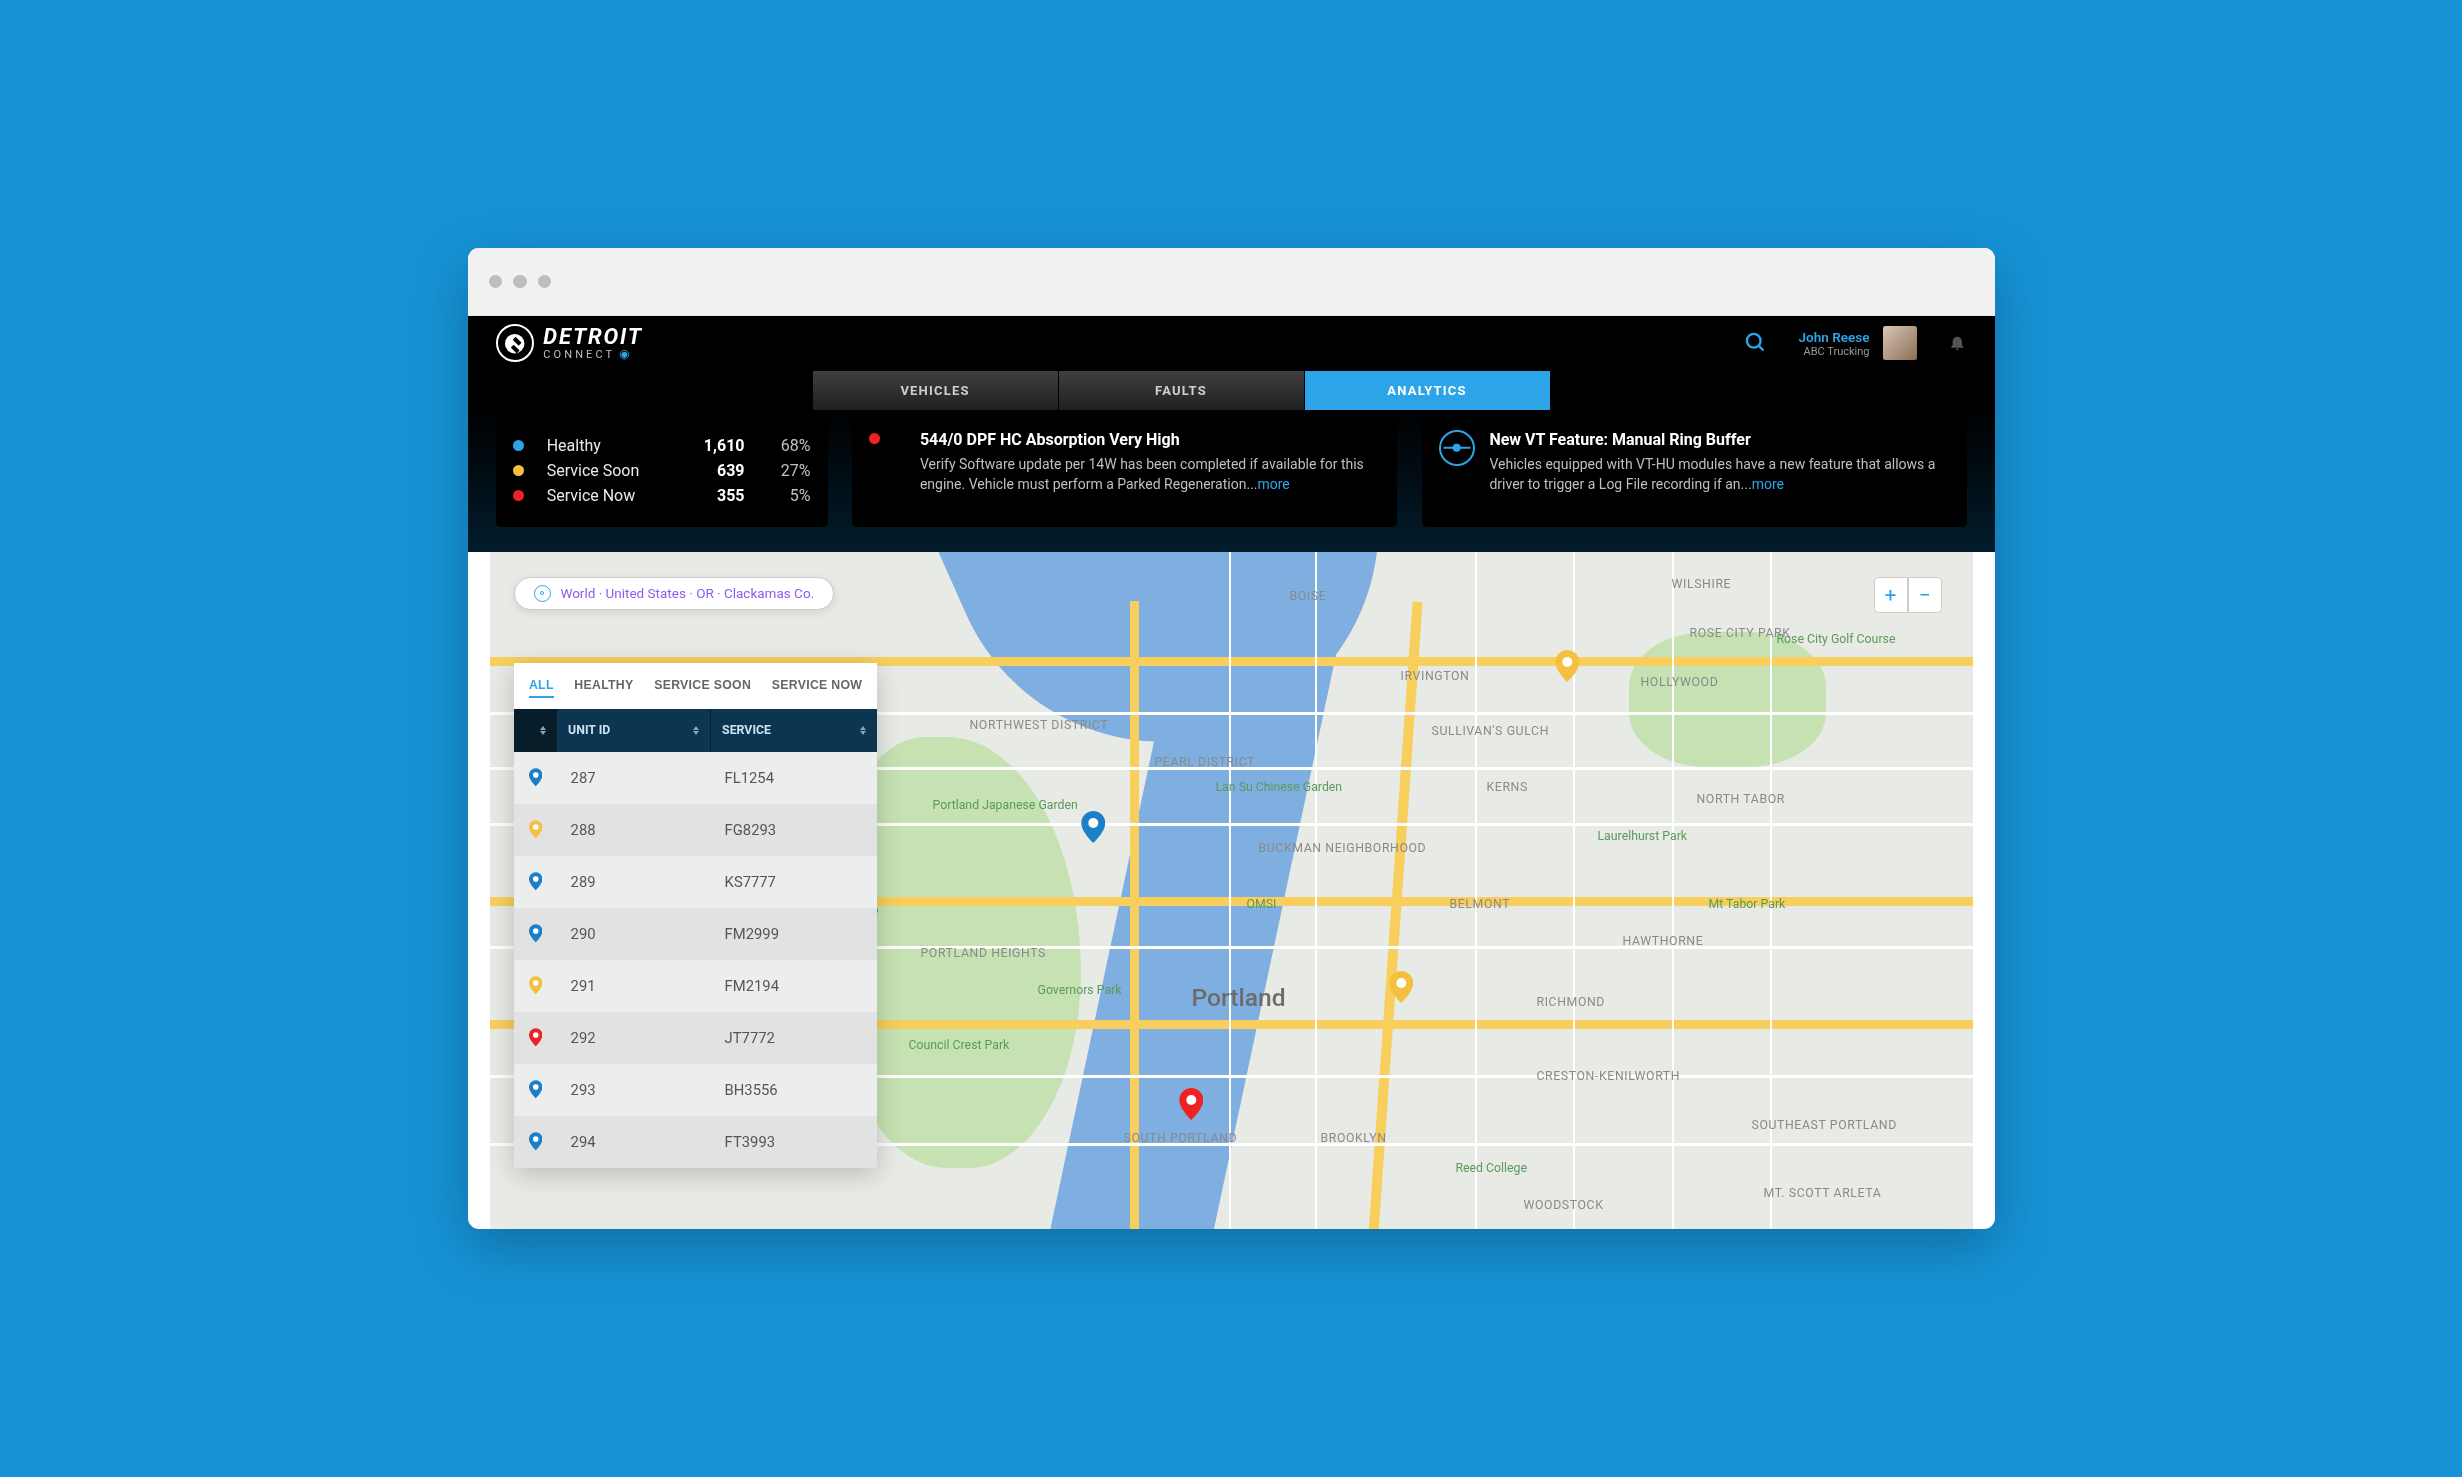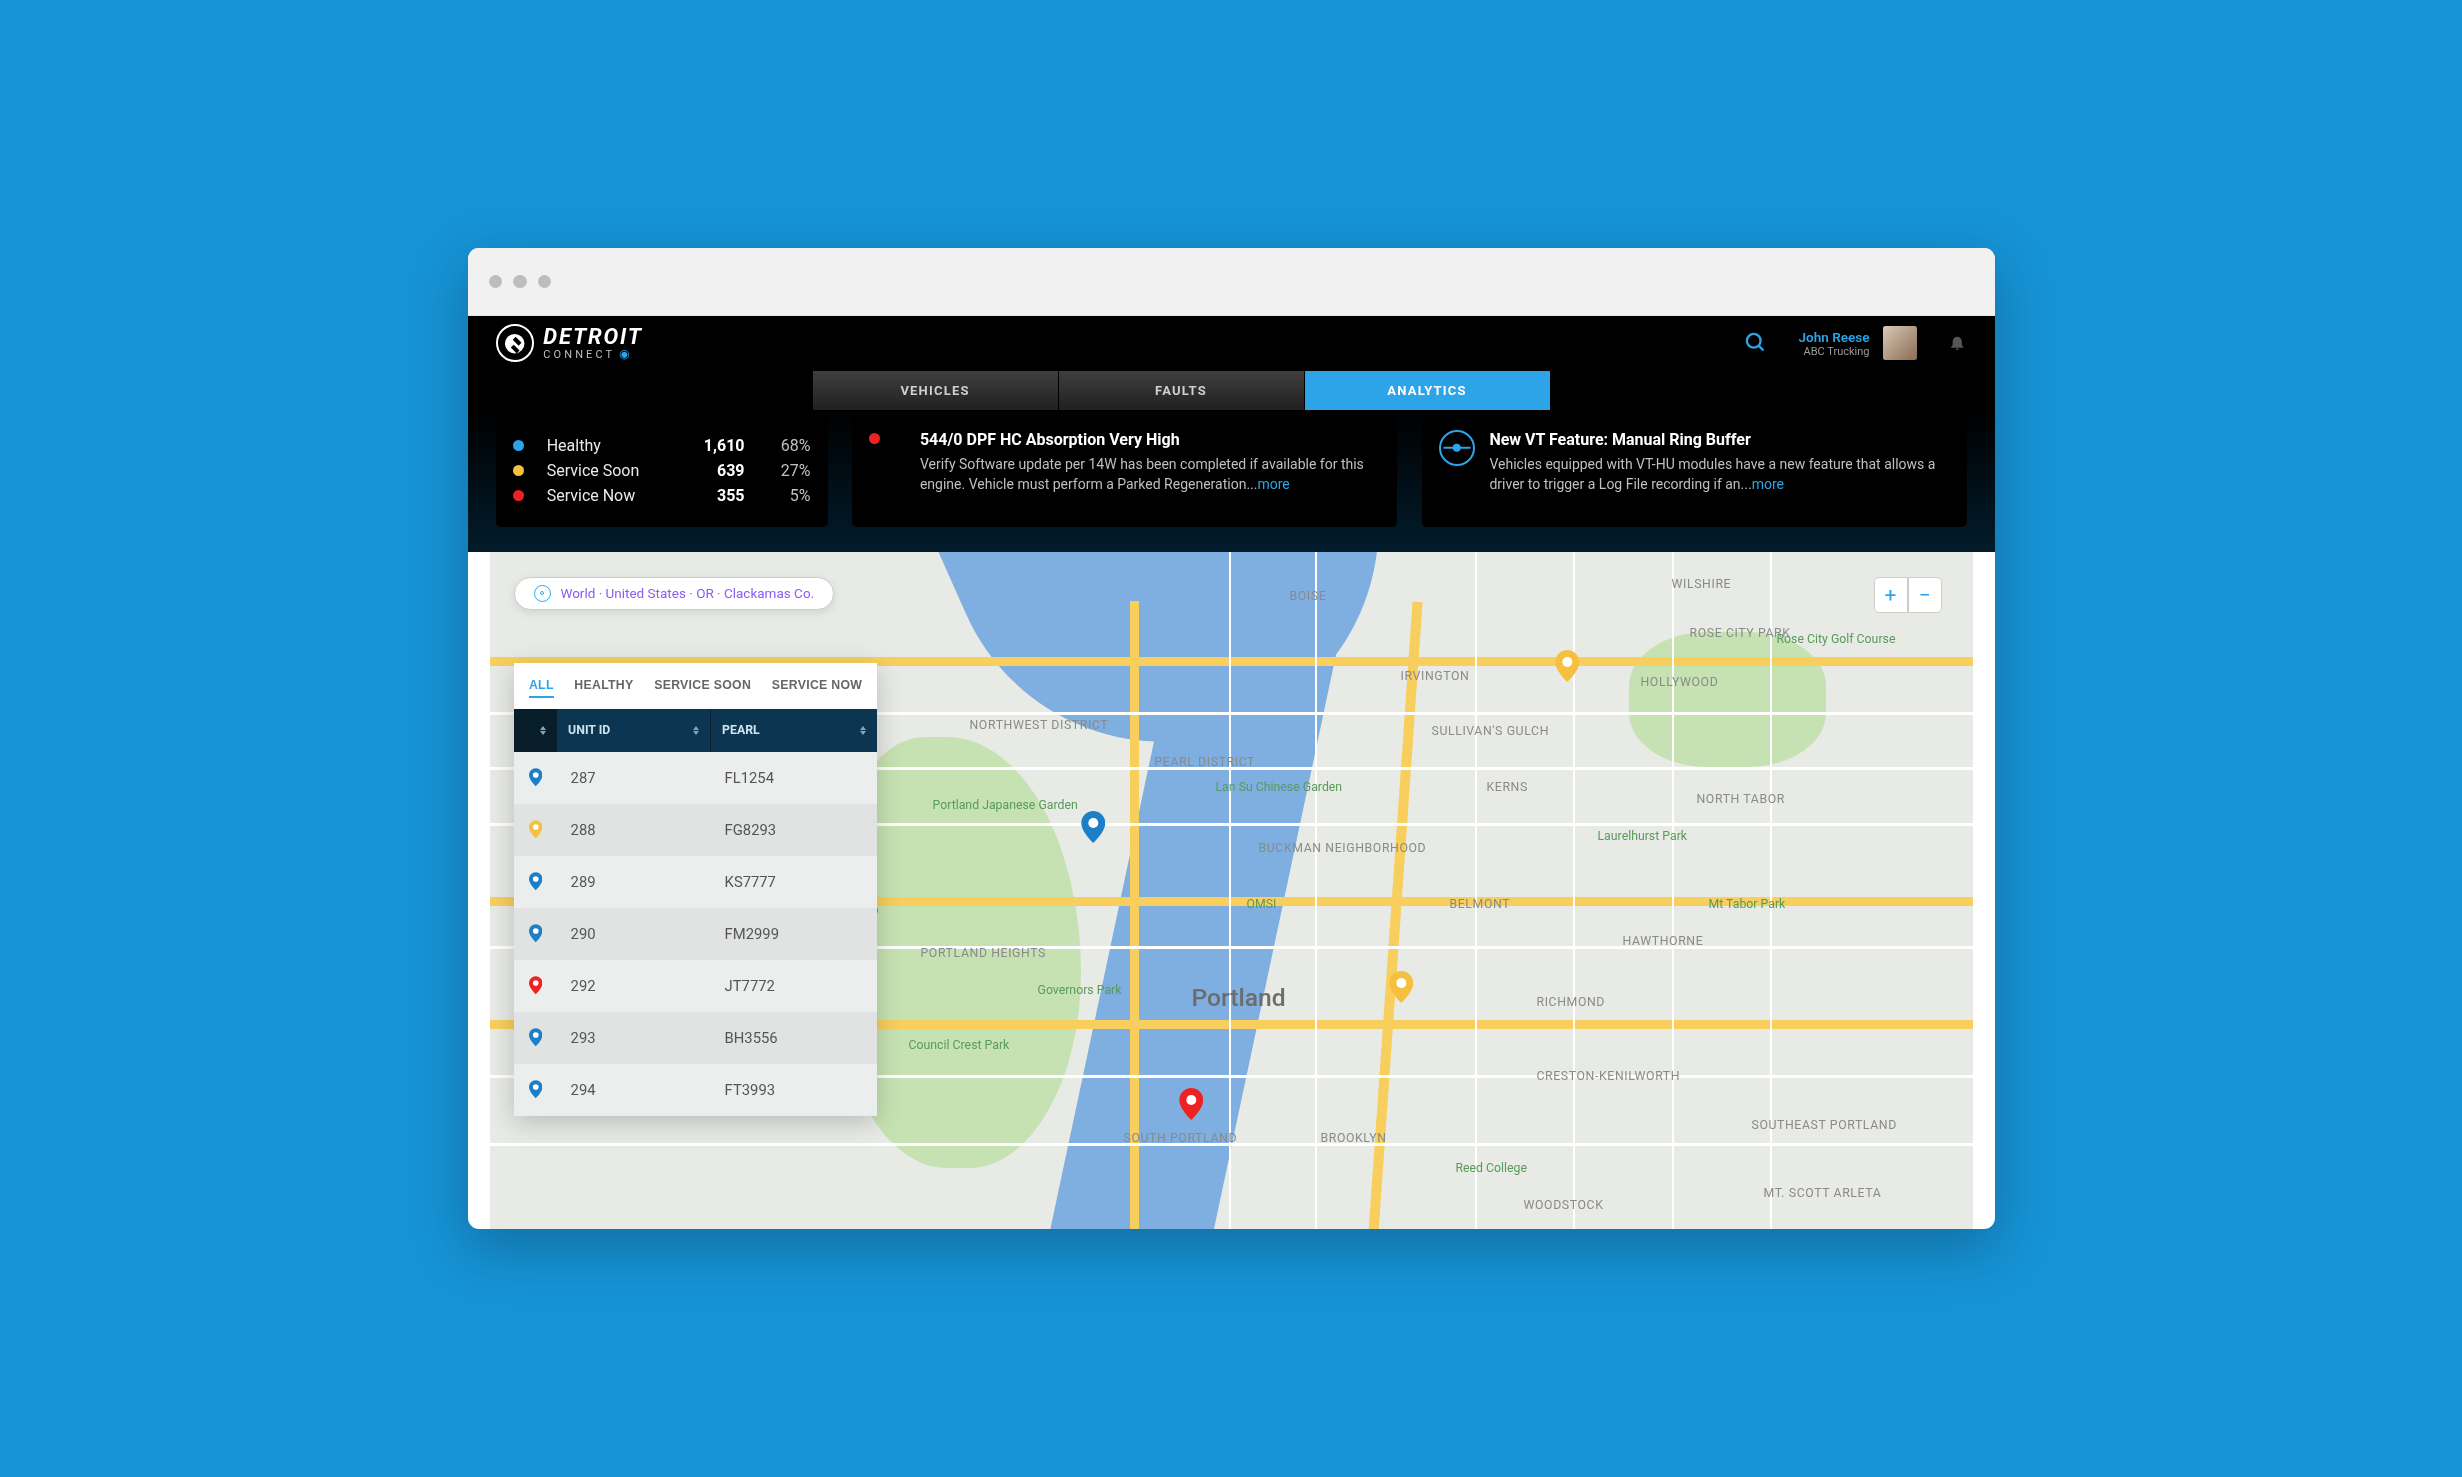--- a/index.html
+++ b/index.html
@@ -312,21 +312,21 @@
             </span>
           </div>
         <div class="th-unit">
             <span>UNIT ID</span>
             <span class="sort-ico">
               <span class="up"></span>
               <span class="dn"></span>
             </span>
           </div>
         <div class="th-serial">
-            <span>PEARL</span>
+            <span>SERVICE</span>
             <span class="sort-ico">
               <span class="up"></span>
               <span class="dn"></span>
             </span>
           </div>
       </div>
       <div id="veh-rows">
           <div class="veh-row">
     <div class="cell-pin">
               <div class="mini-pin"><svg viewBox="0 0 24 32">
@@ -363,20 +363,30 @@
                   <path d="M12 0C5.4 0 0 5.4 0 12c0 9 12 20 12 20s12-11 12-20C24 5.4 18.6 0 12 0z" fill="#1c7fc7"></path>
                   <circle cx="12" cy="12" r="5" fill="#fff"></circle>
                 </svg></div>
             </div>
     <div class="cell-unit">290</div>
     <div class="cell-serial">FM2999</div>
           </div>
           <div class="veh-row">
     <div class="cell-pin">
               <div class="mini-pin"><svg viewBox="0 0 24 32">
+                  <path d="M12 0C5.4 0 0 5.4 0 12c0 9 12 20 12 20s12-11 12-20C24 5.4 18.6 0 12 0z" fill="#f5c040"></path>
+                  <circle cx="12" cy="12" r="5" fill="#fff"></circle>
+                </svg></div>
+            </div>
+    <div class="cell-unit">291</div>
+    <div class="cell-serial">FM2194</div>
+          </div>
+          <div class="veh-row">
+    <div class="cell-pin">
+              <div class="mini-pin"><svg viewBox="0 0 24 32">
                   <path d="M12 0C5.4 0 0 5.4 0 12c0 9 12 20 12 20s12-11 12-20C24 5.4 18.6 0 12 0z" fill="#e22"></path>
                   <circle cx="12" cy="12" r="5" fill="#fff"></circle>
                 </svg></div>
             </div>
     <div class="cell-unit">292</div>
     <div class="cell-serial">JT7772</div>
           </div>
           <div class="veh-row">
     <div class="cell-pin">
               <div class="mini-pin"><svg viewBox="0 0 24 32">

